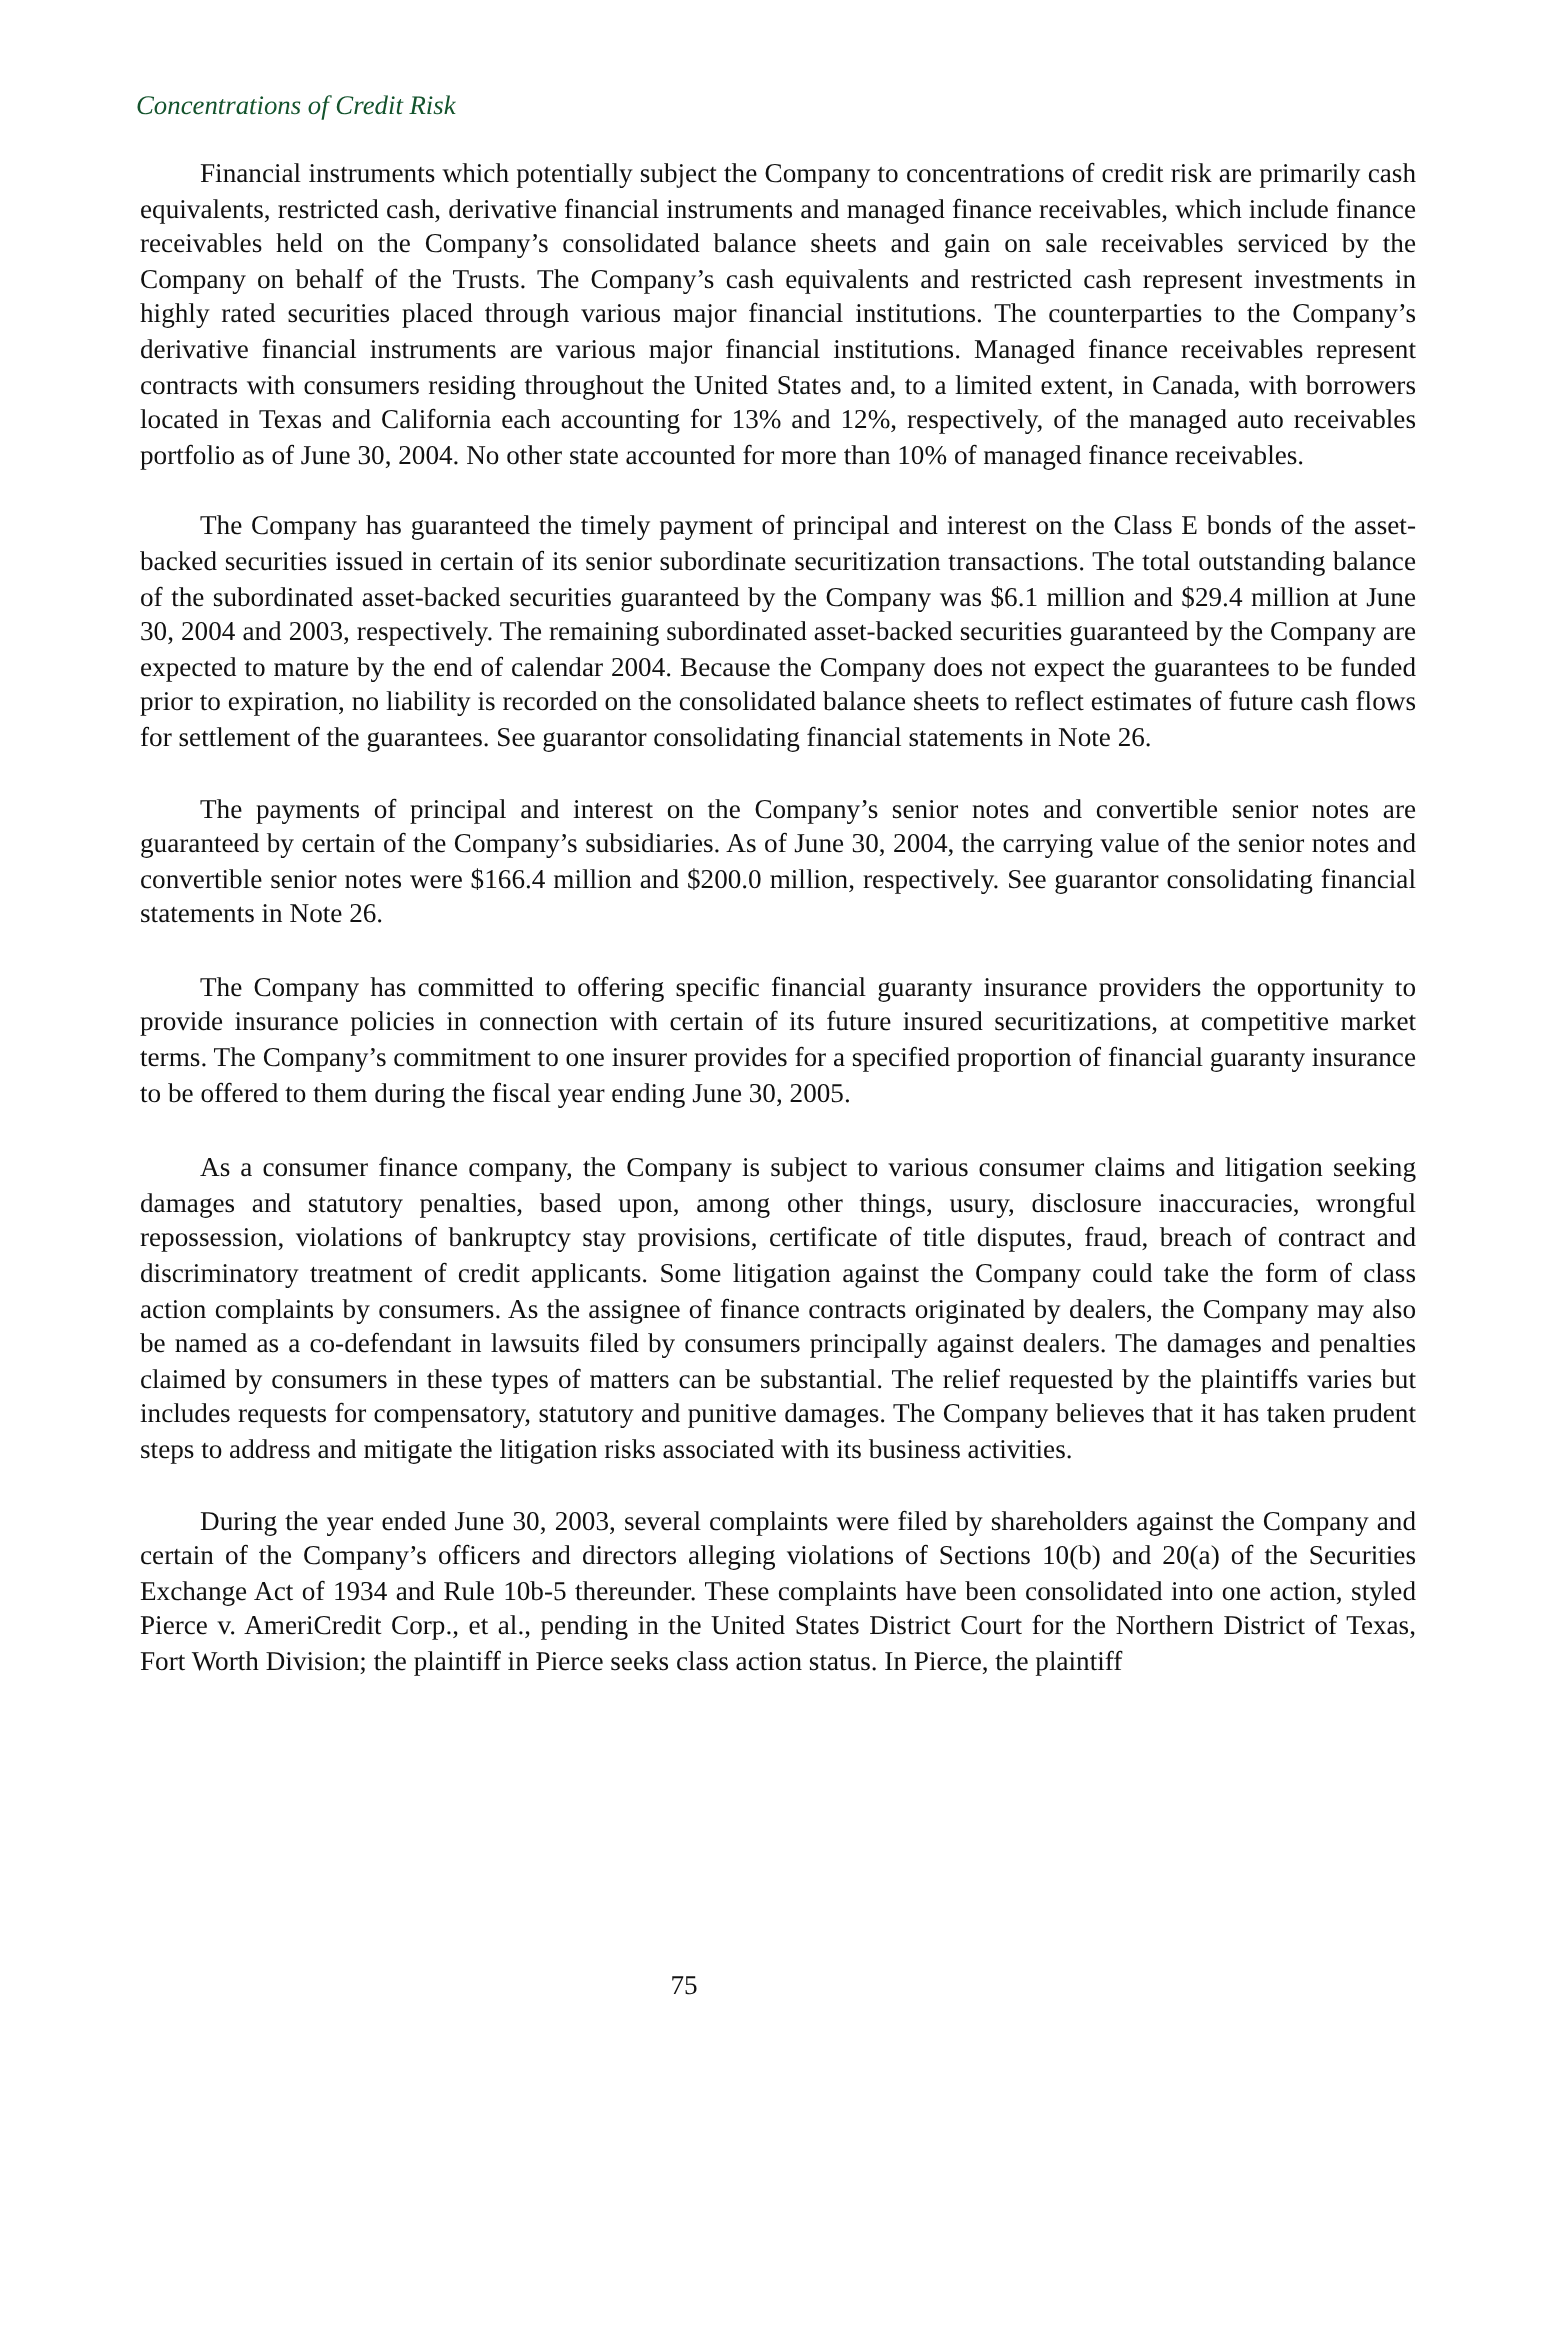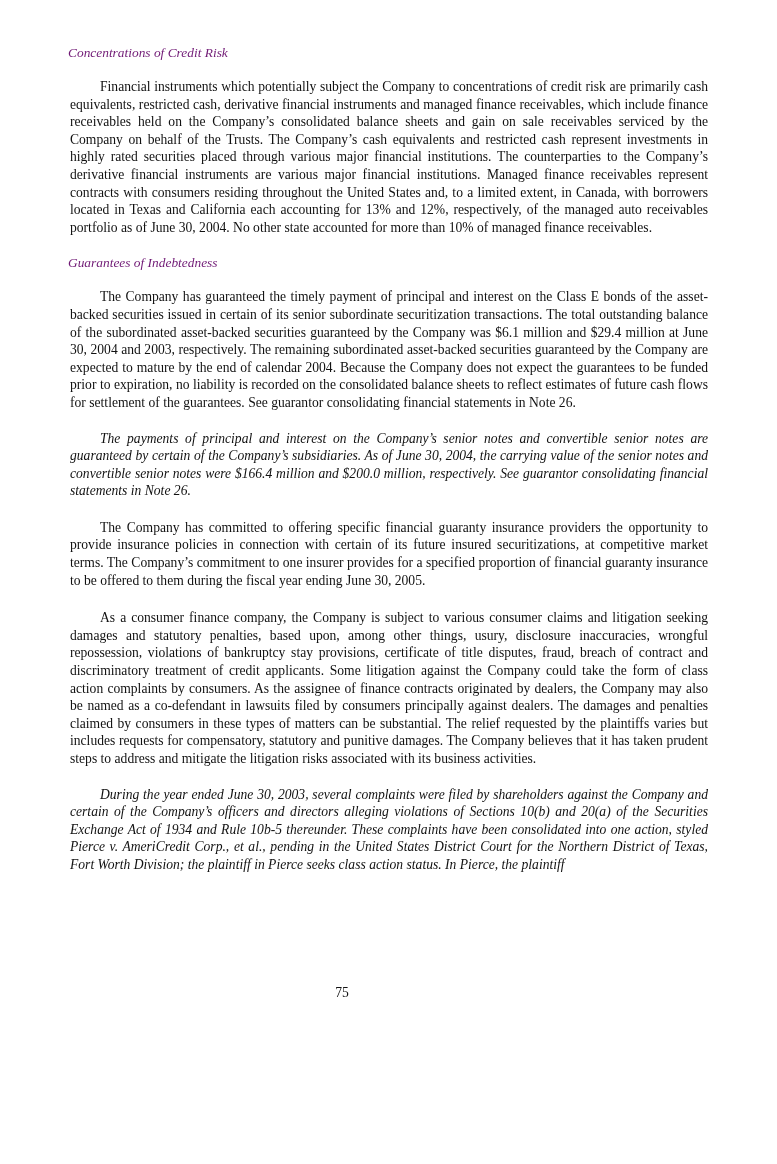--- a/index.html
+++ b/index.html
@@ -20,30 +20,30 @@
       left: 54px;
       top: 44px;
       width: 670px;
     }
     .section-heading {
       font-style: italic;
       font-size: 13.4px;
       line-height: 18px;
       margin: 0 0 8px 14px;
       font-weight: normal;
-      color: #701a75;
+      color: #14532d;
     }
     .para {
       font-size: 13.6px;
       line-height: 17.6px;
       text-align: justify;
       text-indent: 30px;
       margin: 16px;
     }
-    .para + .para { margin-top: 18px; font-style: italic; }
+    .para + .para { margin-top: 18px; }
     .section { margin-bottom: 20px; }
     .section.s1 { margin-bottom: 18px; }
     .section.s2 { margin-bottom: 19px; }
     .section.s3 { margin-bottom: 20px; }
     .page-number {
       position: absolute;
       left: 0;
       width: 684px;
       top: 984px;
       text-align: center;
@@ -55,21 +55,20 @@
 <body>
 
 <div class="page">
 
   <div class="section s1">
     <h3 class="section-heading">Concentrations of Credit Risk</h3>
     <p class="para">Financial instruments which potentially subject the Company to concentrations of credit risk are primarily cash equivalents, restricted cash, derivative financial instruments and managed finance receivables, which include finance receivables held on the Company’s consolidated balance sheets and gain on sale receivables serviced by the Company on behalf of the Trusts. The Company’s cash equivalents and restricted cash represent investments in highly rated securities placed through various major financial institutions. The counterparties to the Company’s derivative financial instruments are various major financial institutions. Managed finance receivables represent contracts with consumers residing throughout the United States and, to a limited extent, in Canada, with borrowers located in Texas and California each accounting for 13% and 12%, respectively, of the managed auto receivables portfolio as of June 30, 2004. No other state accounted for more than 10% of managed finance receivables.</p>
   </div>
 
   <div class="section s2">
-    <h3 class="section-heading">Guarantees of Indebtedness</h3>
     <p class="para">The Company has guaranteed the timely payment of principal and interest on the Class E bonds of the asset-backed securities issued in certain of its senior subordinate securitization transactions. The total outstanding balance of the subordinated asset-backed securities guaranteed by the Company was $6.1 million and $29.4 million at June 30, 2004 and 2003, respectively. The remaining subordinated asset-backed securities guaranteed by the Company are expected to mature by the end of calendar 2004. Because the Company does not expect the guarantees to be funded prior to expiration, no liability is recorded on the consolidated balance sheets to reflect estimates of future cash flows for settlement of the guarantees. See guarantor consolidating financial statements in Note 26.</p>
     <p class="para">The payments of principal and interest on the Company’s senior notes and convertible senior notes are guaranteed by certain of the Company’s subsidiaries. As of June 30, 2004, the carrying value of the senior notes and convertible senior notes were $166.4 million and $200.0 million, respectively. See guarantor consolidating financial statements in Note 26.</p>
   </div>
 
   <div class="section s3">
     <p class="para">The Company has committed to offering specific financial guaranty insurance providers the opportunity to provide insurance policies in connection with certain of its future insured securitizations, at competitive market terms. The Company’s commitment to one insurer provides for a specified proportion of financial guaranty insurance to be offered to them during the fiscal year ending June 30, 2005.</p>
   </div>
 
   <div class="section s4">
     <p class="para">As a consumer finance company, the Company is subject to various consumer claims and litigation seeking damages and statutory penalties, based upon, among other things, usury, disclosure inaccuracies, wrongful repossession, violations of bankruptcy stay provisions, certificate of title disputes, fraud, breach of contract and discriminatory treatment of credit applicants. Some litigation against the Company could take the form of class action complaints by consumers. As the assignee of finance contracts originated by dealers, the Company may also be named as a co-defendant in lawsuits filed by consumers principally against dealers. The damages and penalties claimed by consumers in these types of matters can be substantial. The relief requested by the plaintiffs varies but includes requests for compensatory, statutory and punitive damages. The Company believes that it has taken prudent steps to address and mitigate the litigation risks associated with its business activities.</p>

